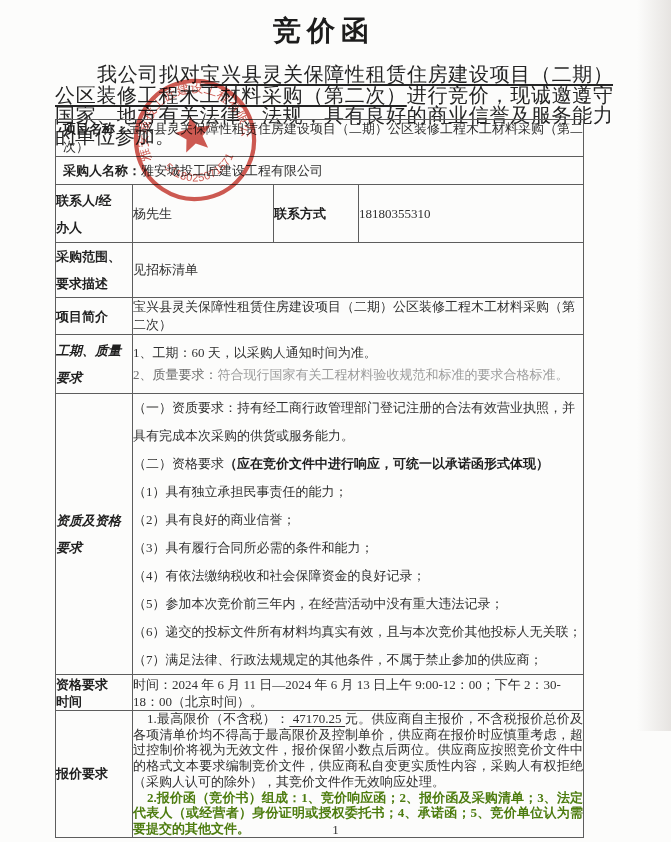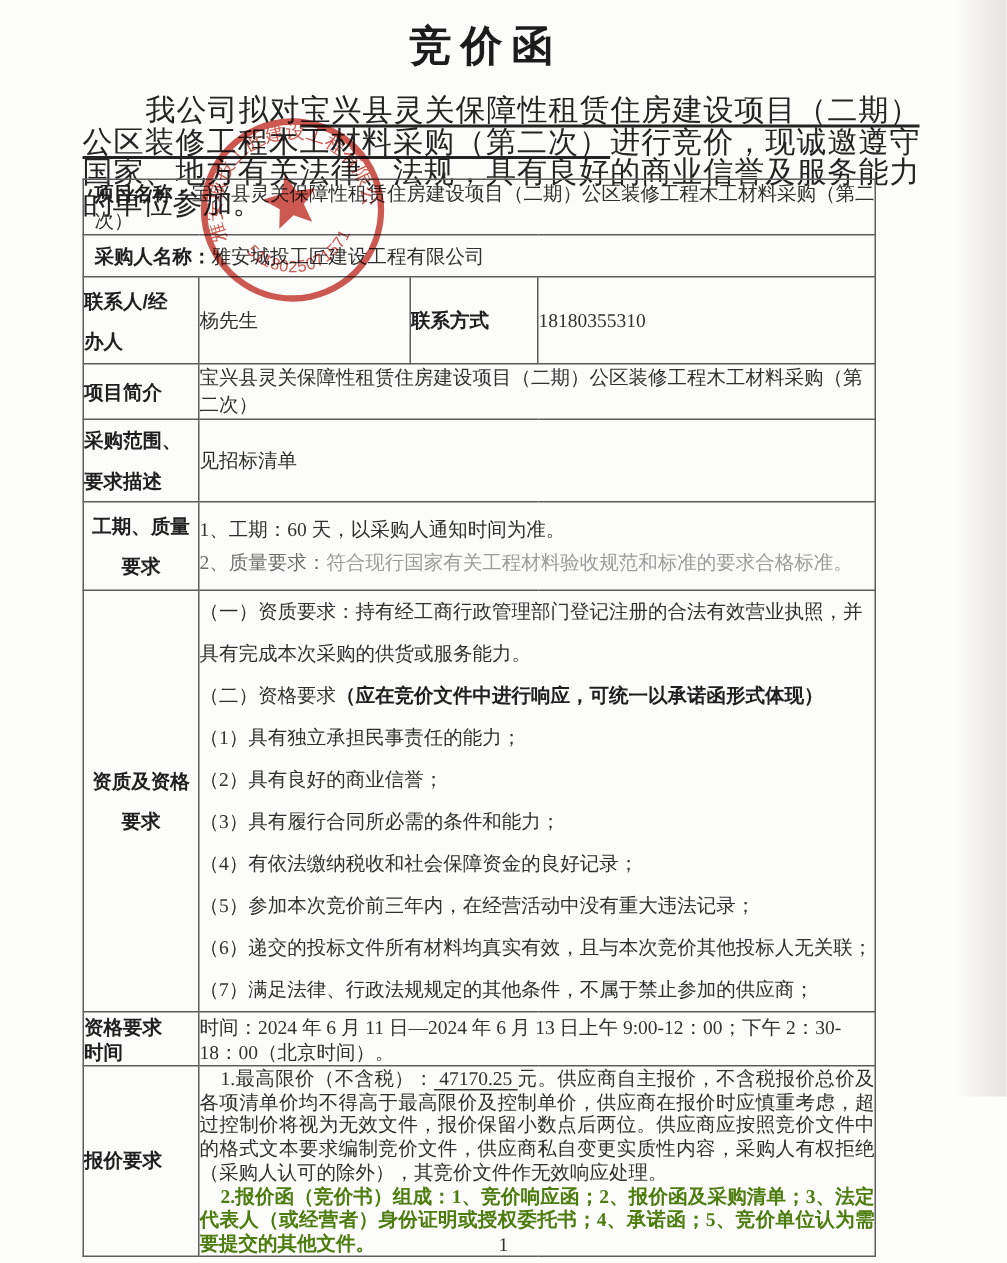--- a/index.html
+++ b/index.html
@@ -45,21 +45,21 @@
     padding:0;
     overflow:hidden;
   }
   .lbl{
     font-family:"Liberation Sans", sans-serif;
     font-weight:bold;
     color:#1f1f1f;
   }
   .inl{padding-left:7px !important;}
   td.lblcell{line-height:27px;padding-left:6px;}
-  td.lblcell.ctr{text-align:center;padding-left:0;}
+  td.lblcell.ctr{text-align:left;padding-left:0;font-style:italic;}
   td.lblcell.tight{line-height:17px;}
   td.val{padding-left:13px;padding-right:5px;}
   td.vtop{vertical-align:top;padding-top:7px;}
   .two-line{line-height:22px;}
   .gray1{color:#6e6e6e;}
   .gray2{color:#9c9c9c;margin-top:24px;}
   .qual p{margin:0;line-height:28px;}
   td.qualcell{padding-top:3px;padding-bottom:2px;}
   .quote p{margin:0;line-height:15.7px;text-indent:14px;font-size:13px;text-align:justify;}
   .quote p.b{font-weight:bold;color:#4d7c0f;}
@@ -103,30 +103,30 @@
     </tr>
     <tr style="height:58px">
       <td class="lblcell lbl">
         <div>联系人/经</div>
         <div>办人</div>
       </td>
       <td class="val">杨先生</td>
       <td class="lblcell lbl">联系方式</td>
       <td class="val">18180355310</td>
     </tr>
-    <tr style="height:34px">
-      <td class="lblcell lbl">项目简介</td>
-      <td colspan="3" class="val">宝兴县灵关保障性租赁住房建设项目（二期）公区装修工程木工材料采购（第二次）</td>
-    </tr>
     <tr style="height:55px">
       <td class="lblcell lbl">
         <div>采购范围、</div>
         <div>要求描述</div>
       </td>
       <td colspan="3" class="val vtop">见招标清单</td>
+    </tr>
+    <tr style="height:34px">
+      <td class="lblcell lbl">项目简介</td>
+      <td colspan="3" class="val">宝兴县灵关保障性租赁住房建设项目（二期）公区装修工程木工材料采购（第二次）</td>
     </tr>
     <tr style="height:59px">
       <td class="lblcell ctr lbl">
         <div>工期、质量</div>
         <div>要求</div>
       </td>
       <td colspan="3" class="val two-line">
         <div>1、工期：60 天，以采购人通知时间为准。</div>
         <div><span class="gray1">2、质量要求：</span><span class="gray2">符合现行国家有关工程材料验收规范和标准的要求合格标准。</span></div>
       </td>

